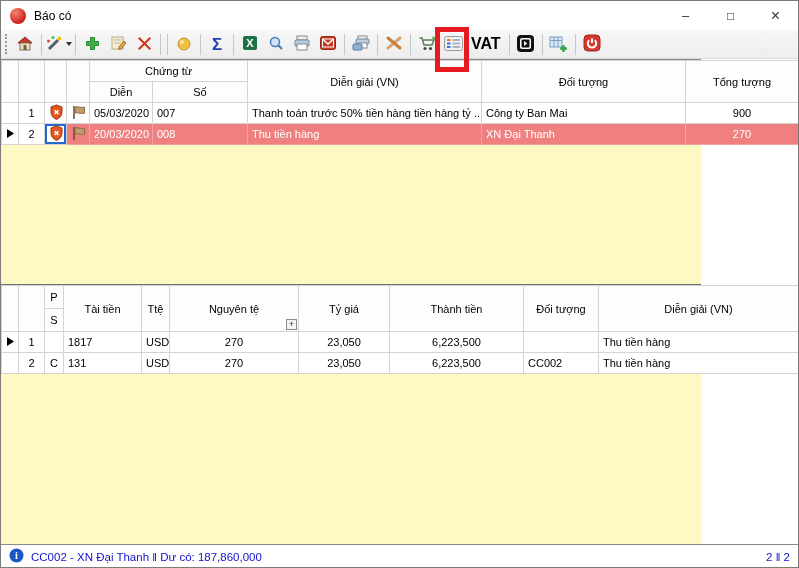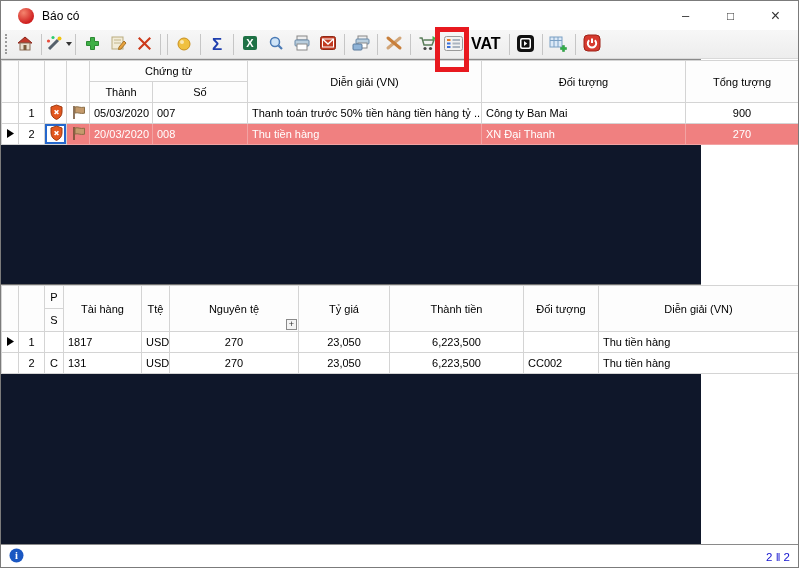--- a/index.html
+++ b/index.html
@@ -6,21 +6,21 @@
   html,body { background:#d8d8d8; }
   .window {
     position:relative; width:799px; height:568px;
     border:1px solid #7b7b7b; background:#ffffff;
     font-family:"Liberation Sans","DejaVu Sans",sans-serif;
     font-size:11px; color:#000; overflow:hidden;
   }
   
   .titlebar {
     position:absolute; top:0; left:0; right:0; height:29px;
-    background:#ffffff; display:flex; align-items:center; padding-left:17px;
+    background:#ffffff; display:flex; align-items:center; padding-left:9px;
   }
   .app-icon {
     width:16px; height:16px; border-radius:50%;
     background:radial-gradient(circle at 35% 30%, #f5856e, #cf1f1f 70%);
     display:inline-block; flex:0 0 auto;
   }
   .title-text { margin-left:8px; font-size:12px; }
   .win-controls { margin-left:auto; display:flex; height:29px; }
   .win-btn { width:45px; height:29px; display:flex; align-items:center; justify-content:center; color:#333; cursor:default; }
   .win-btn.min { font-size:13px; }
@@ -45,21 +45,21 @@
   }
   .search::placeholder { color:#1c1c1c; opacity:1; }
   .sigma { color:#1f3faf; font-weight:bold; font-size:17px; line-height:17px; }
   .vat-label { font-weight:bold; font-size:16px; padding:0 5px; }
   .caret { width:0; height:0; border-left:3px solid transparent; border-right:3px solid transparent; border-top:4px solid #333; margin-left:3px; }
   .red-box {
     position:absolute; left:-5px; top:-5px; width:34px; height:45px;
     border:5px solid #e8191f; z-index:30; pointer-events:none;
   }
   
-  .region { position:absolute; left:0; width:700px; background:#0f172a; }
+  .region { position:absolute; left:0; width:700px; background:#fef9c3; }
   .region1 { top:58px; height:225px; border-top:1px solid #8a8a8a; }
   .region2 { top:283px; height:260px; border-top:1px solid #6e6e6e; }
   table.grid { border-collapse:collapse; table-layout:fixed; width:797px; background:#fff; font-size:11px; }
   table.grid th, table.grid td {
     border:1px solid #d4d4d4; height:21px; padding:0 4px;
     overflow:hidden; white-space:nowrap; font-weight:normal;
   }
   table.grid th { background:#fdfdfd; text-align:center; position:relative; }
   table.grid td { background:#fff; }
   td.ind, th.ind { padding:0 2px; }
@@ -264,21 +264,21 @@
           <th class="ind" rowspan="2"></th>
           <th rowspan="2"></th>
           <th rowspan="2"></th>
           <th rowspan="2"></th>
           <th colspan="2">Chứng từ</th>
           <th rowspan="2">Diễn giải (VN)</th>
           <th rowspan="2">Đối tượng</th>
           <th rowspan="2">Tổng tượng</th>
         </tr>
         <tr>
-          <th>Thành</th>
+          <th>Diễn</th>
           <th>Số</th>
         </tr>
       </thead>
       <tbody>
         <tr>
           <td class="ind"></td>
           <td class="rnum">1</td>
           <td class="ico"><span><svg width="15" height="16">
                   <path d="M7.5 1 L13 3 V8 C13 11.8 10.5 14.3 7.5 15.4 C4.5 14.3 2 11.8 2 8 V3 Z" fill="#e2571f" stroke="#9e3a10"></path>
                   <path d="M5.6 6.2 L9.4 10 M9.4 6.2 L5.6 10" stroke="#fff" stroke-width="1.6"></path>
@@ -328,21 +328,21 @@
           <col style="width:91px">
           <col style="width:134px">
           <col style="width:75px">
           <col style="width:200px">
       </colgroup>
       <thead>
         <tr style="height:23px">
           <th class="ind" rowspan="2"></th>
           <th rowspan="2"></th>
           <th>P</th>
-          <th rowspan="2">Tài hàng</th>
+          <th rowspan="2">Tài tiền</th>
           <th rowspan="2">Ttệ</th>
           <th rowspan="2" class="hl">
             <span>Nguyên tệ</span>
             <span class="filter-btn">+</span>
           </th>
           <th rowspan="2">Tỷ giá</th>
           <th rowspan="2">Thành tiền</th>
           <th rowspan="2">Đối tượng</th>
           <th rowspan="2">Diễn giải (VN)</th>
         </tr>
@@ -379,16 +379,17 @@
         </tr>
       </tbody>
     </table>
   </div>
 
   <div class="statusbar">
     <span><svg width="15" height="15">
           <circle cx="7.5" cy="7.5" r="7" fill="#1a57c2"></circle>
           <text x="7.5" y="11.2" font-size="10.5" font-weight="bold" fill="#fff" text-anchor="middle" font-family="Liberation Serif,serif">i</text>
         </svg></span>
+    <span class="info-txt">CC002 - XN Đại Thanh ‖ Dư có: 187,860,000</span>
     <span class="counter">2 ‖ 2</span>
   </div>
 
 </div>
 
 </body></html>

